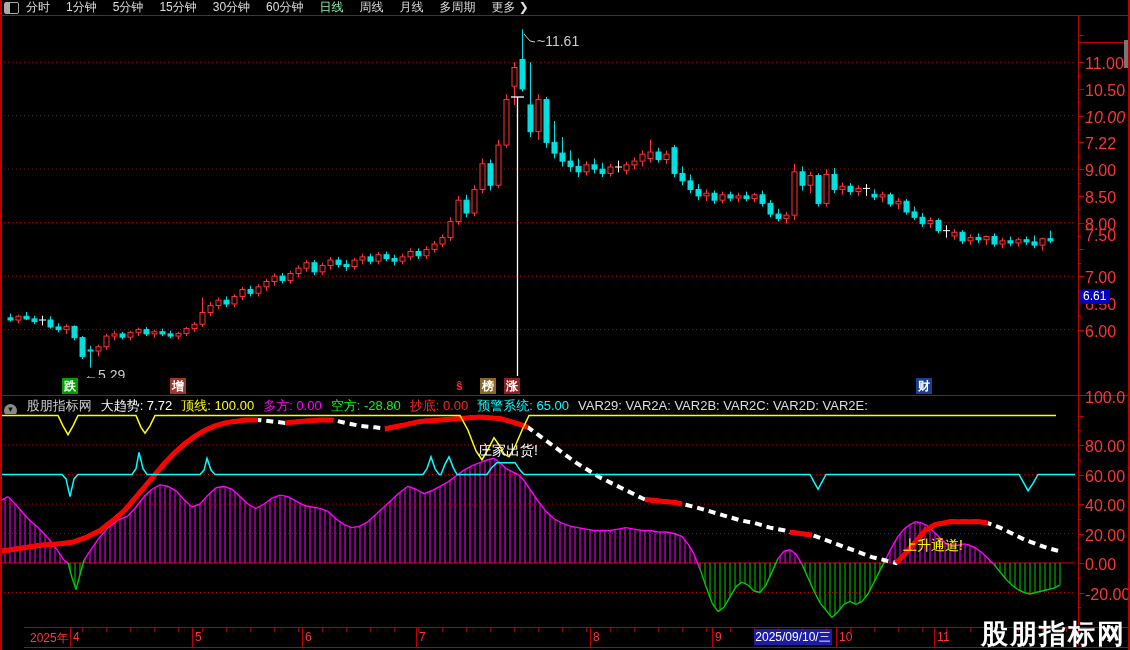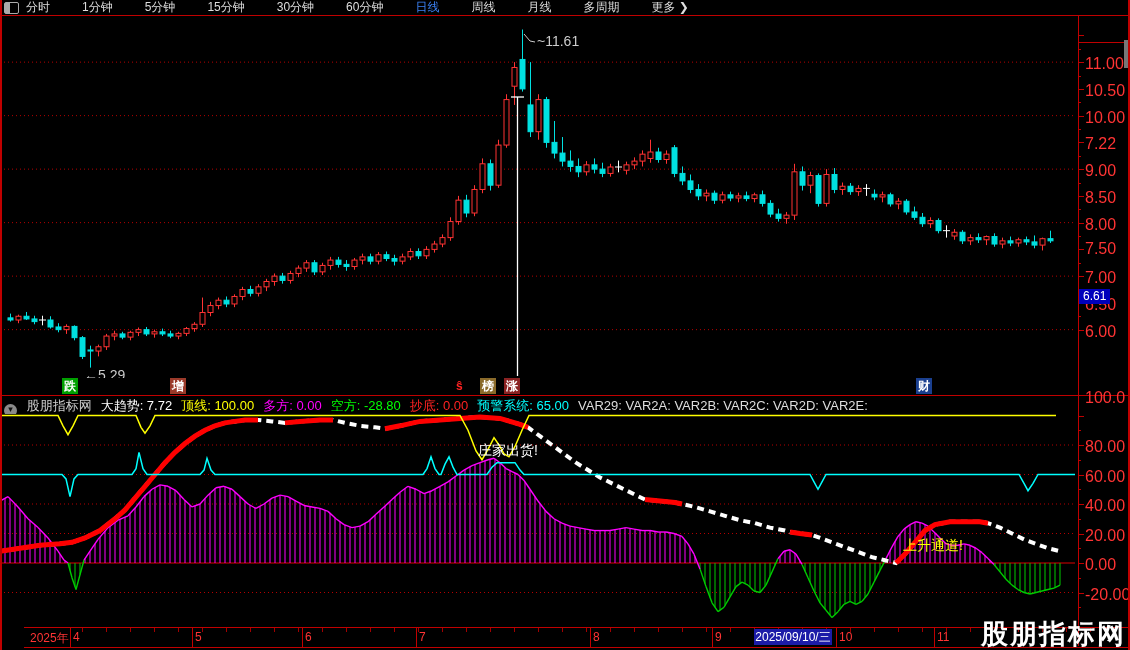--- a/index.html
+++ b/index.html
@@ -1,22 +1,22 @@
 <!DOCTYPE html>
 <html><head>
 <meta charset="utf-8">
 <style>
   html,body{margin:0;padding:0;background:#000;}
   .win{position:relative;width:1130px;height:650px;background:#000;overflow:hidden;
        font-family:"Liberation Sans","DejaVu Sans",sans-serif;}
   
   .tabbar{position:absolute;left:0;top:0;width:1130px;height:15px;font-size:12px;line-height:15px;color:#ddd;}
-  .tabbar .tabs{position:absolute;left:26px;top:0;display:flex;gap:32px;white-space:nowrap;}
+  .tabbar .tabs{position:absolute;left:26px;top:0;display:flex;gap:16px;white-space:nowrap;}
   .tab{cursor:default;}
-  .tab.active{color:#3b82f6;}
+  .tab.active{color:#86efac;}
   .layout-ic{position:absolute;left:4px;top:2px;width:13px;height:10px;border:1px solid #aaa;border-radius:2px;
              background:linear-gradient(to right,#aaa 40%,transparent 40%);}
   .tb-right{position:absolute;right:1px;top:0;display:flex;}
   .act{color:#ff3434;border-left:1px solid #c00000;padding:0 9px;white-space:nowrap;}
   .act:last-child{border-right:1px solid #c00000;}
   .hline{position:absolute;background:#c00000;height:1px;}
   .vline{position:absolute;background:#c00000;width:1px;}
   
   .titlebar{position:absolute;left:0;top:16px;width:1130px;height:17px;color:#eee;font-size:13px;line-height:17px;}
   .title-txt{position:absolute;left:5px;top:0;white-space:nowrap;}
@@ -751,26 +751,26 @@
       <polyline points="896,153 905,144.14999999999998 915,132.35000000000002 925,120.54999999999995 935,114.64999999999998 950,111.70000000000005 965,111.70000000000005 980,111.70000000000005 988,113.17499999999995" fill="none" stroke="#ff0000" stroke-width="5"></polyline>
       <polyline points="0,5.5 58,5.5 63,15.824999999999989 68,24.674999999999955 73,15.824999999999989 78,5.5 136,5.5 141,17.299999999999955 145,23.19999999999999 150,15.824999999999989 155,5.5 460,5.5 468,20.25 476,40.89999999999998 482,49.75 488,39.42500000000001 494,27.625 499,35 504,43.85000000000002 509,46.80000000000001 515,36.47500000000002 522,20.25 529,5.5 1056,5.5" fill="none" stroke="#ffff00" stroke-width="1.5"></polyline>
       <polyline points="0,64.5 62,64.5 66,68.92500000000001 70,86.625 74,68.92500000000001 78,64.5 132,64.5 136,58.60000000000002 139,42.375 143,58.60000000000002 147,64.5 200,64.5 204,60.07499999999999 207,48.27499999999998 211,60.07499999999999 215,64.5 423,64.5 427,58.60000000000002 431,46.80000000000001 435,58.60000000000002 439,64.5 441,64.5 445,54.17500000000001 449,46.80000000000001 453,57.125 457,64.5 487,64.5 492,57.125 497,52.69999999999999 515,52.69999999999999 520,60.07499999999999 524,64.5 810,64.5 814,71.875 818,79.25 822,71.875 826,64.5 1019,64.5 1024,73.35000000000002 1028,80.72500000000002 1033,73.35000000000002 1038,64.5 1075,64.5" fill="none" stroke="#00ffff" stroke-width="1.5"></polyline>
       <text x="478" y="45.32499999999999" fill="#ffffff" font-size="14">庄家出货!</text>
       <text x="903" y="139.72500000000002" fill="#ffff00" font-size="14">上升通道!</text>
     </svg>
 
   <div class="axis-col" id="axiscol">
       <div class="pl" style="top: 39.135px;">11.00</div>
       <div class="pl" style="top: 65.885px;">10.50</div>
-      <div class="pl" style="top: 92.635px;">10.00</div>
+      <div class="pl" style="top: 92.635px; font-style: italic;">10.00</div>
       <div class="pl" style="top: 119.385px;">7.22</div>
       <div class="pl" style="top: 146.135px;">9.00</div>
       <div class="pl" style="top: 172.885px;">8.50</div>
       <div class="pl" style="top: 199.635px;">8.00</div>
-      <div class="pl" style="top: 224px;">7.50</div>
+      <div class="pl" style="top: 211px;">7.50</div>
       <div class="pl" style="top: 253.135px;">7.00</div>
       <div class="pl" style="top: 279.885px;">6.50</div>
       <div class="pl" style="top: 306.635px;">6.00</div>
       <div class="ptick" style="top: 313.635px; width: 6px;"></div>
       <div class="ptick" style="top: 300.26px; width: 3px;"></div>
       <div class="ptick" style="top: 286.885px; width: 6px;"></div>
       <div class="ptick" style="top: 273.51px; width: 3px;"></div>
       <div class="ptick" style="top: 260.135px; width: 6px;"></div>
       <div class="ptick" style="top: 246.76px; width: 3px;"></div>
       <div class="ptick" style="top: 233.385px; width: 6px;"></div>

